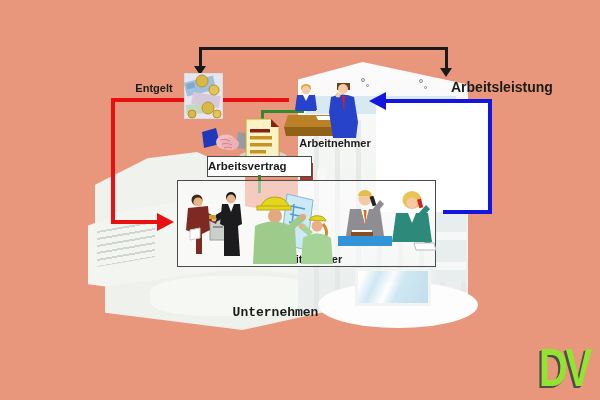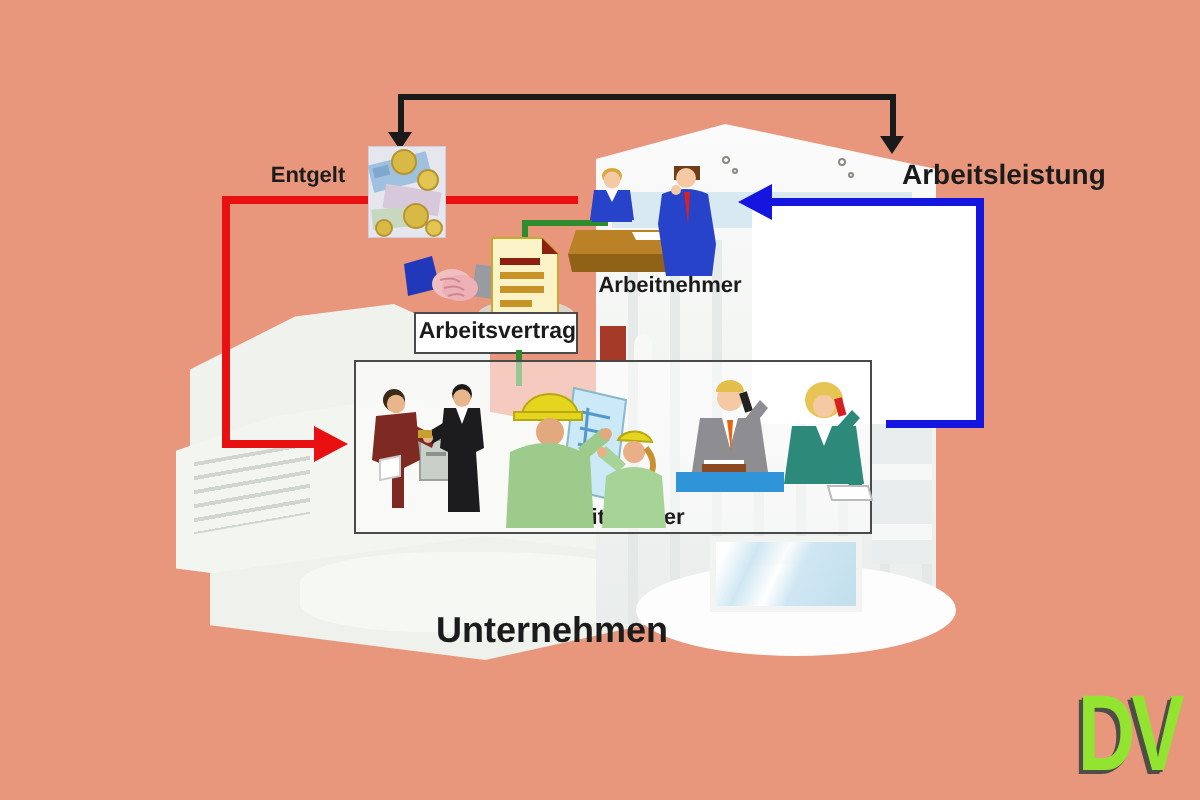--- a/index.html
+++ b/index.html
@@ -73,23 +73,23 @@
   .blue-v {left:488px; top:99px;  width:4px;   height:115px;}
   .blue-h2{left:443px; top:210px; width:49px;  height:4px;}
   .blue-head{left:369px; top:92px; width:0; height:0; background:none;
     border-top:9px solid transparent;border-bottom:9px solid transparent;border-right:17px solid #1515E0;}
 
   
   .lbl{color:#1B1B1B; font-weight:bold; text-align:center; white-space:nowrap; background:none;}
   .lbl-entgelt       {left:128px; top:82px;  width:52px;  font-size:11px;}
   .lbl-leistung      {left:415px; top:79px;  width:84px;  font-size:14px;margin-left:36px;}
   .lbl-arbeitgeber   {left:296px; top:137px; width:78px;  font-size:11px;}
-  .lbl-unternehmen   {left:218px; top:305px; width:115px; font-size:18px;}
-  .vertrag-box{left:207px; top:156px; width:82px; height:21px; background:#FFFFFF;
-    border:1px solid #4A4A4A; line-height:19px; font-size:11.5px; font-weight:bold; color:#1B1B1B; text-align:right;}
+  .lbl-unternehmen   {left:218px; top:305px; width:115px; font-size:13px;font-family:Liberation Mono, monospace;}
+  .vertrag-box{left:207px; top:156px; width:105px; height:21px; background:#FFFFFF;
+    border:1px solid #4A4A4A; line-height:19px; font-size:11.5px; font-weight:bold; color:#1B1B1B; text-align:left;}
 
   
   .an-box{left:177px; top:180px; width:259px; height:87px;
     background:rgba(255,255,255,.5); border:1px solid #4A4A4A;}
   .an-label{left:0; bottom:1px; width:100%; text-align:center;
     font-size:11px; font-weight:bold; color:#1B1B1B;}
 
   
   .svgart{background:none;}
 

